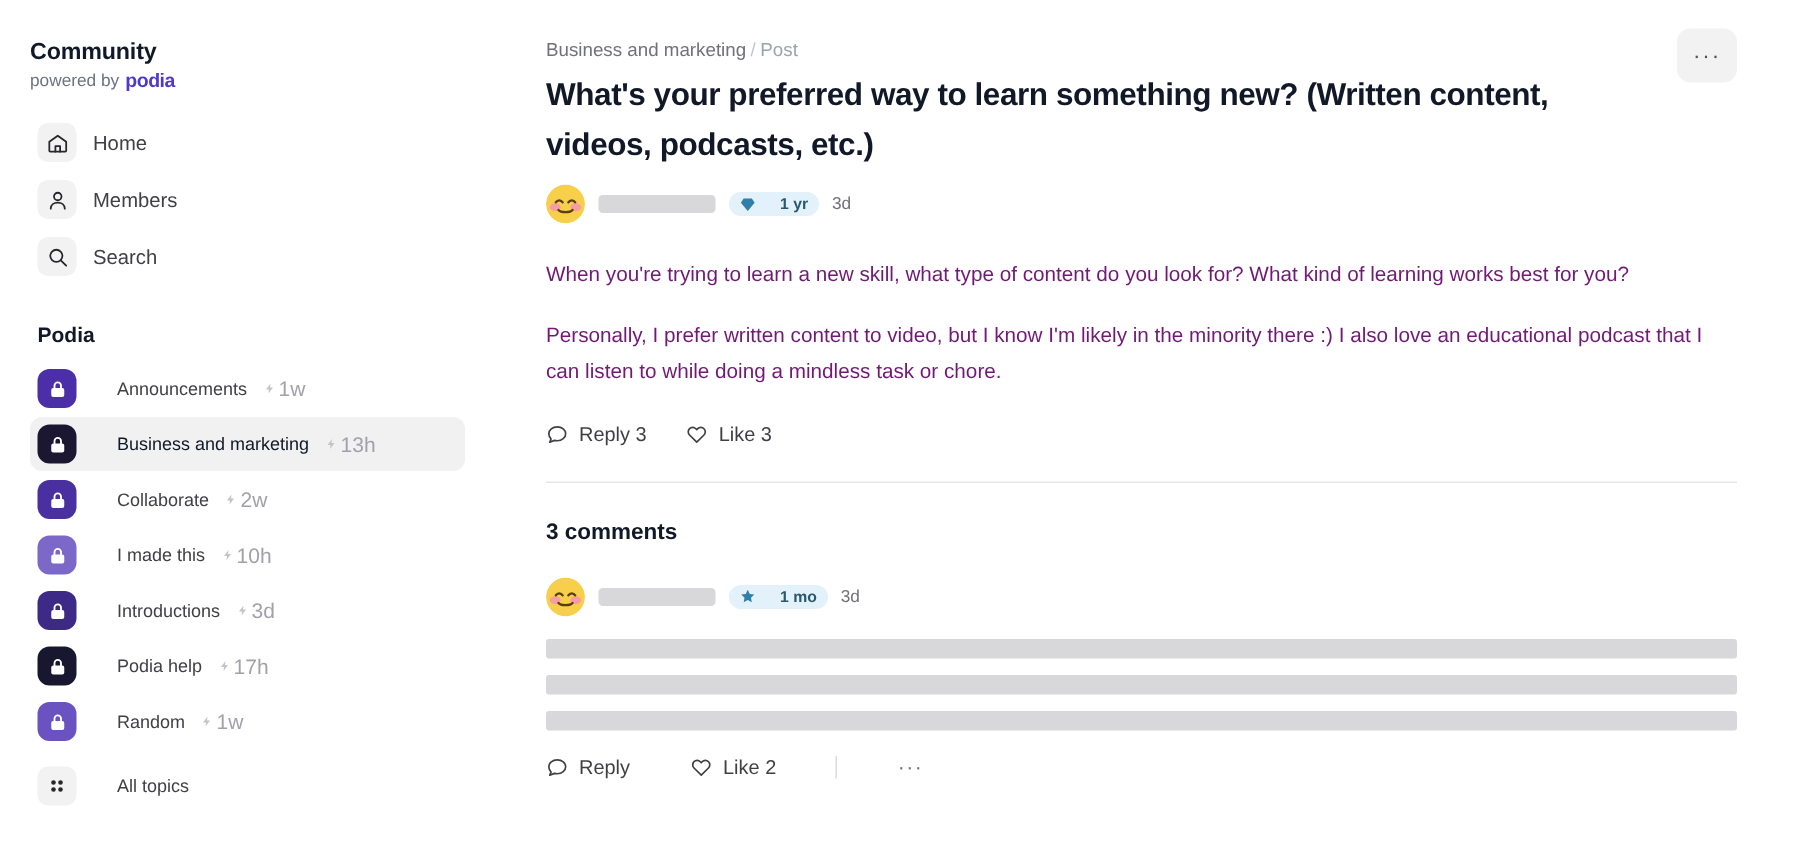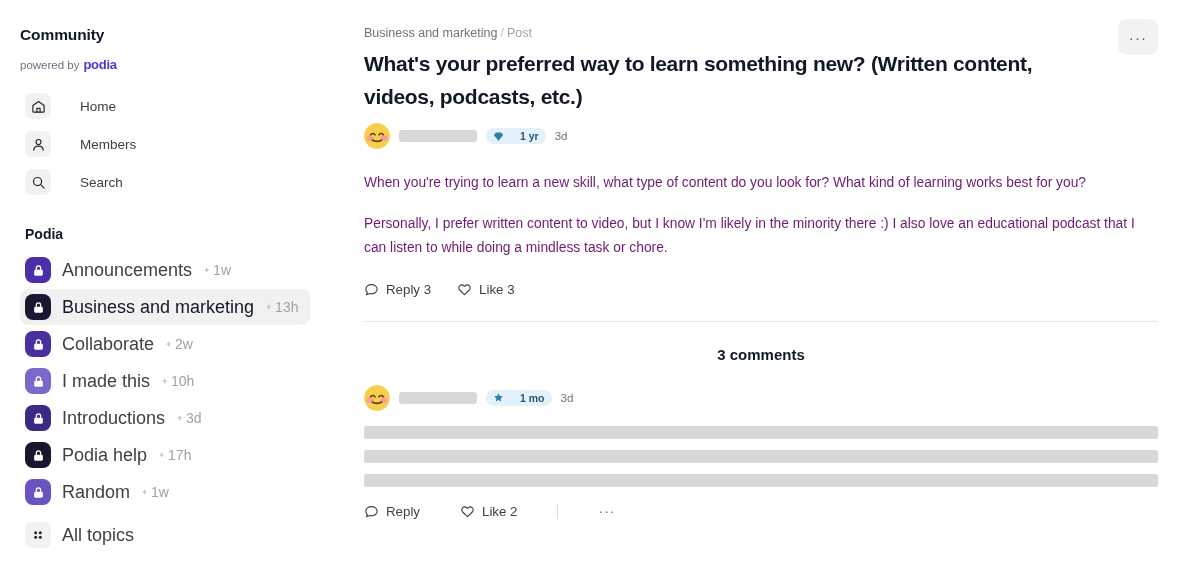--- a/index.html
+++ b/index.html
@@ -8,26 +8,26 @@
     background: #ffffff;
     font-family: "Liberation Sans", sans-serif;
     color: #111827;
     overflow: hidden;
   }
   .app { display: flex; width: 1200px; height: 567px; }
 
   
   .sidebar { width: 330px; flex: 0 0 330px; padding: 26px 20px 0 20px; }
   .brand-title { font-size: 15.5px; font-weight: bold; color: #111827; letter-spacing: -0.1px; }
-  .brand-sub { margin-top: 13px; font-size: 11.5px; color: #6b7280; display: flex; align-items: center; gap: 4px; }
+  .brand-sub { margin-top: 2px; font-size: 11.5px; color: #6b7280; display: flex; align-items: center; gap: 4px; }
   .brand-podia { font-size: 13px; font-weight: bold; color: #4f39c8; letter-spacing: -0.3px; }
 
   .nav { margin-top: 16px; display: flex; flex-direction: column; gap: 2px; }
   .nav-row {
-    display: flex; align-items: center; gap: 29px;
+    display: flex; align-items: center; gap: 11px;
     padding: 5px 8px 5px 5px; border-radius: 8px; cursor: pointer; text-align: right;
   }
   .sq-icon {
     width: 26px; height: 26px; flex: 0 0 26px; border-radius: 7px;
     background: #f2f2f3; display: flex; align-items: center; justify-content: center;
   }
   .sq-icon svg { width: 15px; height: 15px; display: block; }
   .nav-label { font-size: 13.5px; color: #3f3f46; }
 
   .topics-head { margin-top: 26px; padding-left: 5px; font-size: 14px; font-weight: bold; color: #111827; }
@@ -35,21 +35,21 @@
   .topic-row {
     display: flex; align-items: center; gap: 11px;
     padding: 5px 10px 5px 5px; border-radius: 8px; cursor: pointer;
   }
   .topic-row.active { background: #f1f1f2; }
   .lock-icon {
     width: 26px; height: 26px; flex: 0 0 26px; border-radius: 8px;
     display: flex; align-items: center; justify-content: center;
   }
   .lock-icon svg { width: 13px; height: 13px; display: block; }
-  .topic-label { font-size: 18px; color: #3f3f46; white-space: nowrap; }
+  .topic-label { font-size: 12px; color: #3f3f46; white-space: nowrap; margin-left: 16px; }
   .topic-row.active .topic-label { color: #111827; }
   .topic-meta { font-size: 14px; color: #a1a1aa; display: flex; align-items: center; gap: 2px; white-space: nowrap; }
   .topic-meta svg { width: 8px; height: 10px; display: block; }
   .grid-icon { width: 26px; height: 26px; flex: 0 0 26px; border-radius: 7px; background: #f2f2f3;
                 display: flex; align-items: center; justify-content: center; }
   .grid-icon svg { width: 14px; height: 14px; display: block; }
 
   
   .main { flex: 1; padding: 26px 42px 0 34px; position: relative; }
   .breadcrumb { font-size: 12.5px; color: #71717a; }
@@ -75,21 +75,21 @@
 
   .post-body { margin-top: 22px; max-width: 790px; font-size: 13.8px; line-height: 1.73; color: #701a75; }
   .post-body p + p { margin-top: 17px; }
 
   .actions { margin-top: 22px; display: flex; align-items: center; gap: 26px; }
   .action { display: inline-flex; align-items: center; gap: 7px; font-size: 13.3px; color: #3f3f46; cursor: pointer; }
   .action svg { width: 15px; height: 15px; display: block; }
 
   .divider { margin-top: 24px; max-width: 795px; height: 1px; background: #e7e7ea; }
 
-  .comments-head { margin-top: 24px; font-size: 15px; font-weight: bold; color: #111827; text-align: center; }
+  .comments-head { margin-top: 24px; font-size: 15px; font-weight: bold; color: #111827; }
 
   .comment { margin-top: 22px; max-width: 795px; }
   .comment-lines { margin-top: 15px; display: flex; flex-direction: column; gap: 11px; }
   .line-redact { height: 13px; background: #d8d8da; border-radius: 2px; width: 100%; }
   .comment-actions { margin-top: 17px; display: flex; align-items: center; gap: 40px; }
   .vsep { width: 1px; height: 15px; background: #dcdce0; }
   .dots-inline { font-size: 14px; color: #6b7280; letter-spacing: 1px; cursor: pointer; line-height: 1; }
 
   .more-btn {
     position: absolute; top: 19px; right: 42px;

